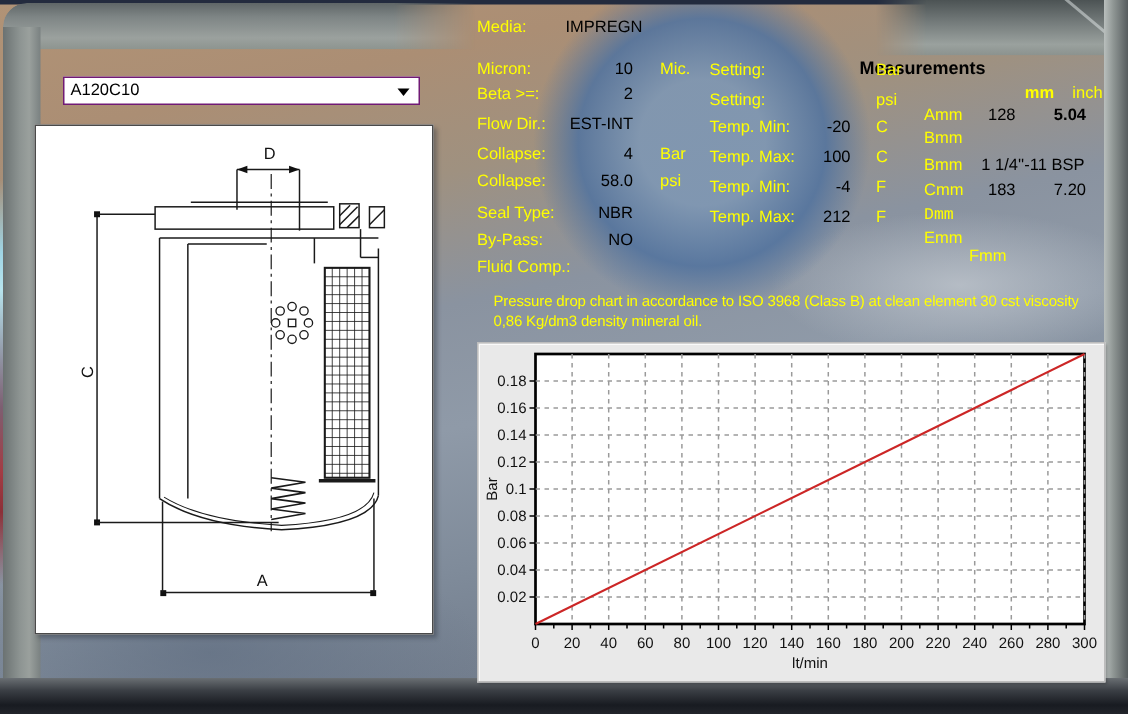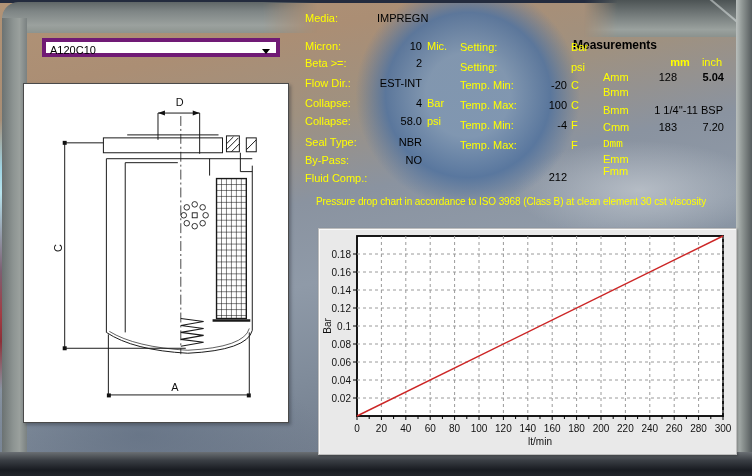--- a/index.html
+++ b/index.html
@@ -28,25 +28,25 @@
     transform:rotate(40deg);}
   .frame-left{position:absolute;left:2px;top:18px;width:25px;height:437px;z-index:1;
     background:linear-gradient(to right,#6b7272 0%,#8d9492 45%,#9aa09d 70%,#7a8181 100%);}
   .frame-right{position:absolute;left:736px;top:0;width:16px;height:458px;z-index:1;
     background:linear-gradient(to right,#b9bfbd 0%,#8e9593 40%,#565c5e 100%);}
   .frame-bottom{position:absolute;left:0;top:452px;width:752px;height:24px;z-index:1;
     background:linear-gradient(to bottom,#6a6f73 0%,#3a3e44 35%,#181b21 75%,#22252b 100%);}
   
   .content{position:absolute;inset:0;z-index:2;}
   .txt{position:absolute;font-size:11px;line-height:12px;white-space:nowrap;}
-  .lbl{color:#ffff00;}
+  .lbl{color:#ffff00;margin-left:13px;}
   .val{color:#000000;}
   .r{text-align:right;}
-  .combo{position:absolute;left:42px;top:38px;width:238px;height:19px;background:#fff;
-         border:4px solid #701a75;box-sizing:border-box;cursor:default;}
+  .combo{position:absolute;left:42px;top:51px;width:238px;height:19px;background:#fff;
+         border:1px solid #701a75;box-sizing:border-box;cursor:default;}
   .combo .cv{position:absolute;left:4px;top:2px;font-size:11px;color:#000;}
   .combo .arrow{position:absolute;right:6px;top:7px;width:0;height:0;
          border-left:4px solid transparent;border-right:4px solid transparent;border-top:5px solid #000;}
   .drawing-panel{position:absolute;left:23px;top:83px;width:266px;height:340px;background:#fff;
          border:1px solid #4a4a4a;box-sizing:border-box;box-shadow:2px 2px 3px rgba(40,45,55,.4);}
   .meas-title{position:absolute;left:573px;top:38px;font-size:12px;font-weight:bold;color:#000;}
   .chart-panel{position:absolute;left:318px;top:228px;width:419px;height:227px;background:#e9e9e9;
          border:1px solid #bdbdbd;box-sizing:border-box;
          box-shadow:inset 1px 1px 0 #fafafa,1px 1px 2px rgba(0,0,0,.3);}
   .chart-panel svg{position:absolute;left:0;top:0;}
@@ -145,20 +145,21 @@
       </svg>
     </div>
 
     <div class="txt lbl" style="left:305px;top:172px;">Fluid Comp.:</div>
 
     <div class="meas-title">Measurements</div>
     <div class="txt lbl" style="left:664px;top:56px;width:32px;text-align:center;font-weight:bold;">mm</div>
     <div class="txt lbl" style="left:694px;top:56px;width:36px;text-align:center;">inch</div>
 
     <div class="txt lbl note" style="left:316px;top:196px;">Pressure drop chart in accordance to ISO 3968 (Class B) at clean element 30 cst viscosity</div>
+    <div class="txt lbl note" style="left:316px;top:209px;">0,86 Kg/dm3 density mineral oil.</div>
 
     <div class="chart-panel">
         <svg width="417" height="225">
           <rect x="38" y="7" width="366" height="180" fill="#ffffff" stroke="#000" stroke-width="1.8"></rect>
           <line x1="62.4" y1="7" x2="62.4" y2="187" stroke="#9a9a9a" stroke-width="1" stroke-dasharray="3 3"></line>
           <line x1="86.8" y1="7" x2="86.8" y2="187" stroke="#9a9a9a" stroke-width="1" stroke-dasharray="3 3"></line>
           <line x1="111.2" y1="7" x2="111.2" y2="187" stroke="#9a9a9a" stroke-width="1" stroke-dasharray="3 3"></line>
           <line x1="135.6" y1="7" x2="135.6" y2="187" stroke="#9a9a9a" stroke-width="1" stroke-dasharray="3 3"></line>
           <line x1="160" y1="7" x2="160" y2="187" stroke="#9a9a9a" stroke-width="1" stroke-dasharray="3 3"></line>
           <line x1="184.4" y1="7" x2="184.4" y2="187" stroke="#9a9a9a" stroke-width="1" stroke-dasharray="3 3"></line>
@@ -276,28 +277,28 @@
       <div class="txt lbl" style="left: 460px; top: 79px;">Temp. Min:</div>
       <div class="txt val r" style="left: 505px; top: 79px; width: 62px;">-20</div>
       <div class="txt lbl" style="left: 571px; top: 79px;">C</div>
       <div class="txt lbl" style="left: 460px; top: 99px;">Temp. Max:</div>
       <div class="txt val r" style="left: 505px; top: 99px; width: 62px;">100</div>
       <div class="txt lbl" style="left: 571px; top: 99px;">C</div>
       <div class="txt lbl" style="left: 460px; top: 119px;">Temp. Min:</div>
       <div class="txt val r" style="left: 505px; top: 119px; width: 62px;">-4</div>
       <div class="txt lbl" style="left: 571px; top: 119px;">F</div>
       <div class="txt lbl" style="left: 460px; top: 139px;">Temp. Max:</div>
-      <div class="txt val r" style="left: 505px; top: 139px; width: 62px; margin-top: 32px;">212</div>
+      <div class="txt val r" style="left: 505px; top: 139px; width: 62px;">212</div>
       <div class="txt lbl" style="left: 571px; top: 139px;">F</div>
       <div class="txt lbl" style="left: 603px; top: 71px;">Amm</div>
       <div class="txt val r" style="left: 628px; top: 71px; width: 49px;">128</div>
       <div class="txt val r" style="left: 679px; top: 71px; width: 45px; font-weight: bold;">5.04</div>
       <div class="txt lbl" style="left: 603px; top: 86px;">Bmm</div>
       <div class="txt lbl" style="left: 603px; top: 104px;">Bmm</div>
       <div class="txt val r" style="left: 610px; top: 104px; width: 113px;">1 1/4''-11 BSP</div>
       <div class="txt lbl" style="left: 603px; top: 121px;">Cmm</div>
       <div class="txt val r" style="left: 628px; top: 121px; width: 49px;">183</div>
       <div class="txt val r" style="left: 679px; top: 121px; width: 45px;">7.20</div>
       <div class="txt lbl" style="left: 603px; top: 138px; font-family: Liberation Mono, monospace;">Dmm</div>
       <div class="txt lbl" style="left: 603px; top: 153px;">Emm</div>
-      <div class="txt lbl" style="left: 603px; top: 165px;">Fmm</div>
+      <div class="txt lbl" style="left: 633px; top: 165px;">Fmm</div>
     </div>
 </div>
 
 </body></html>

